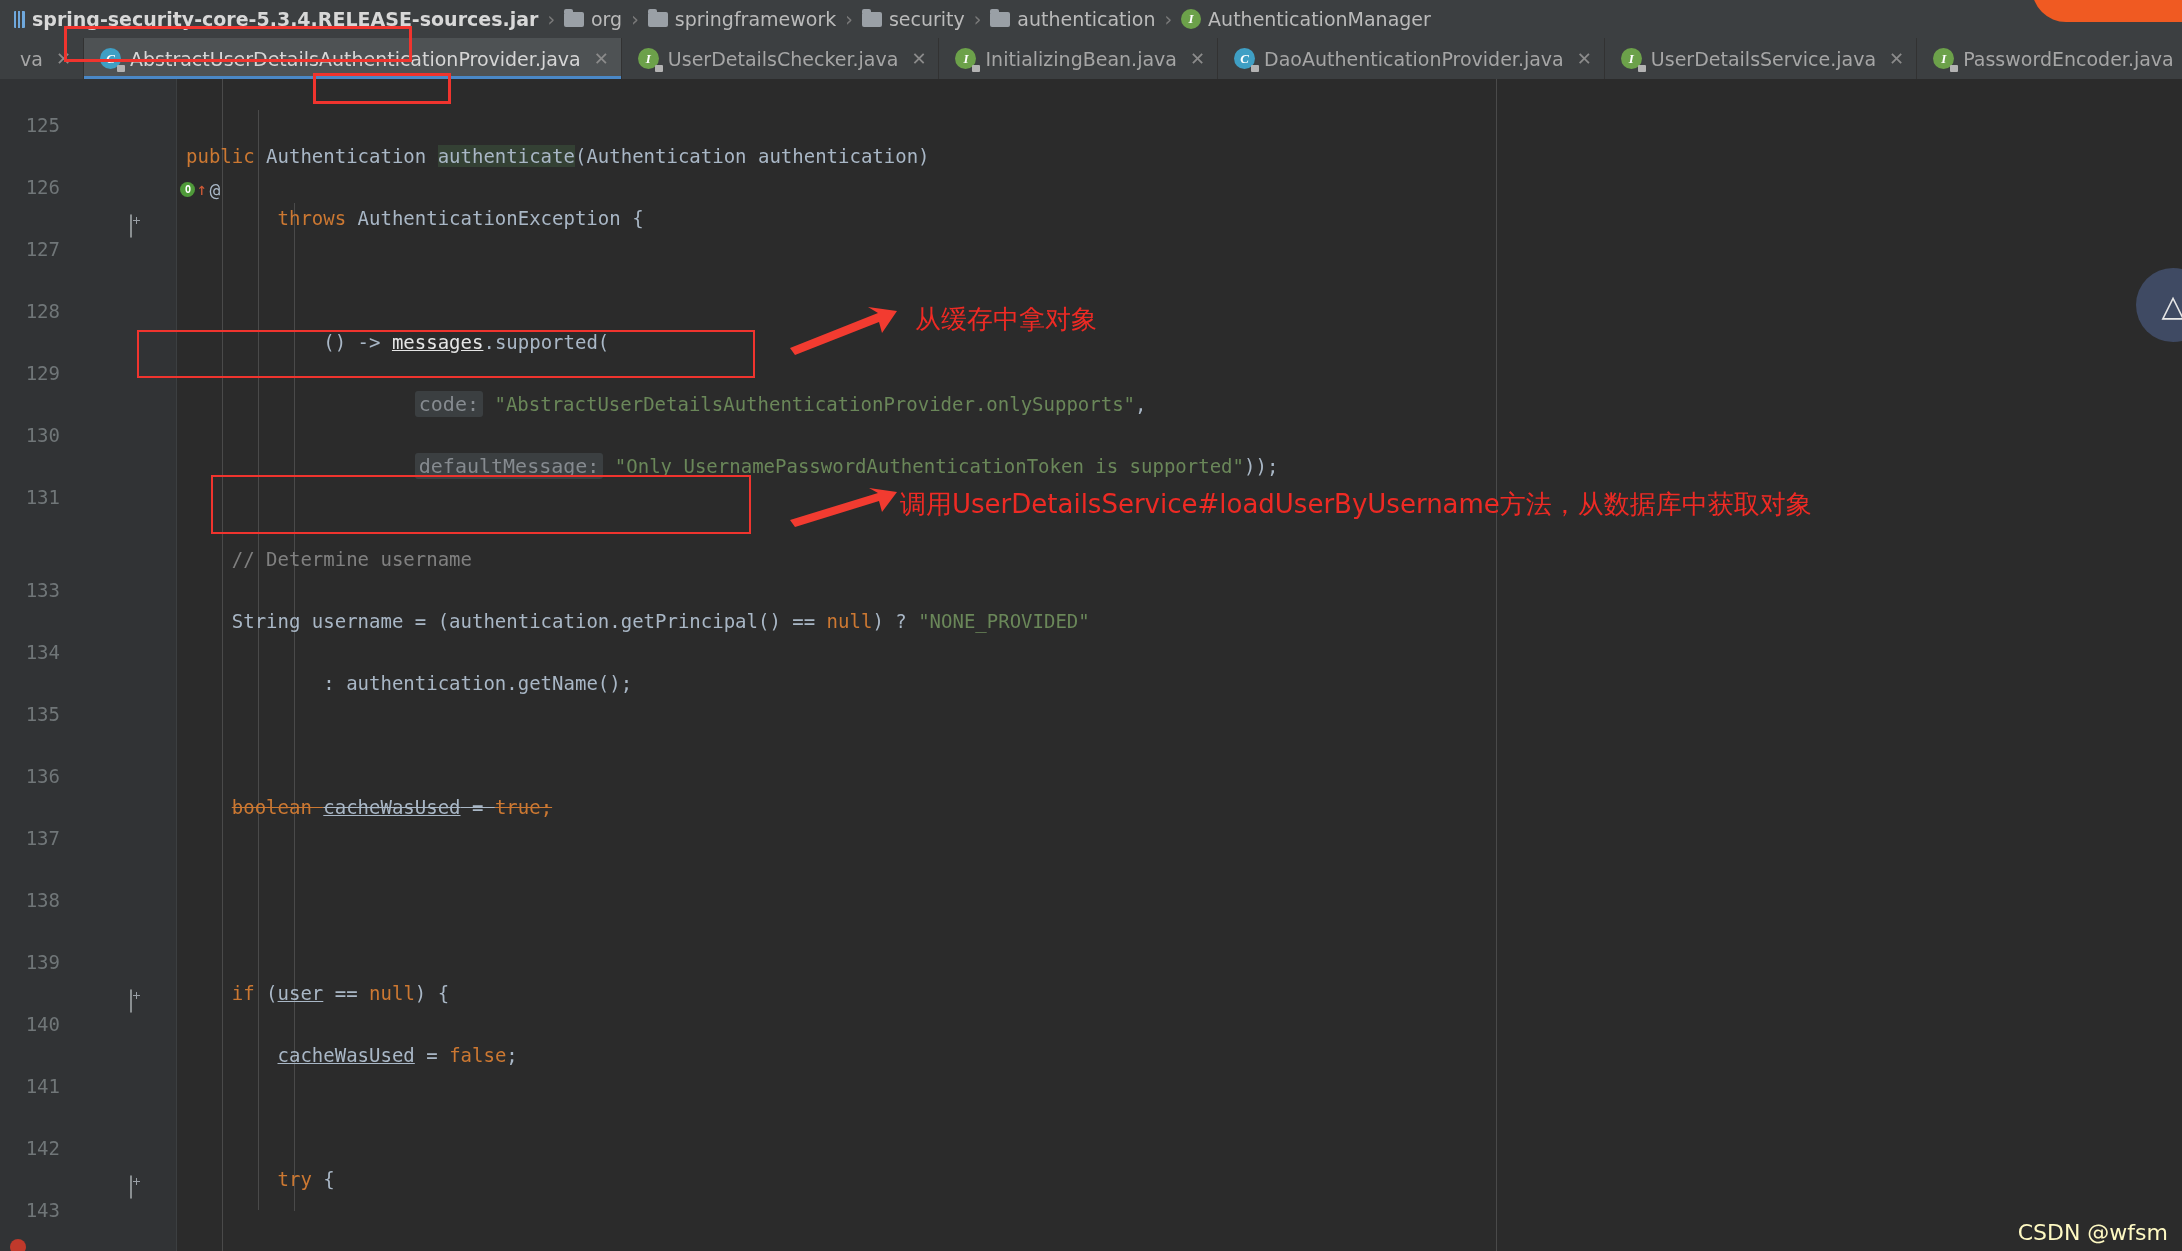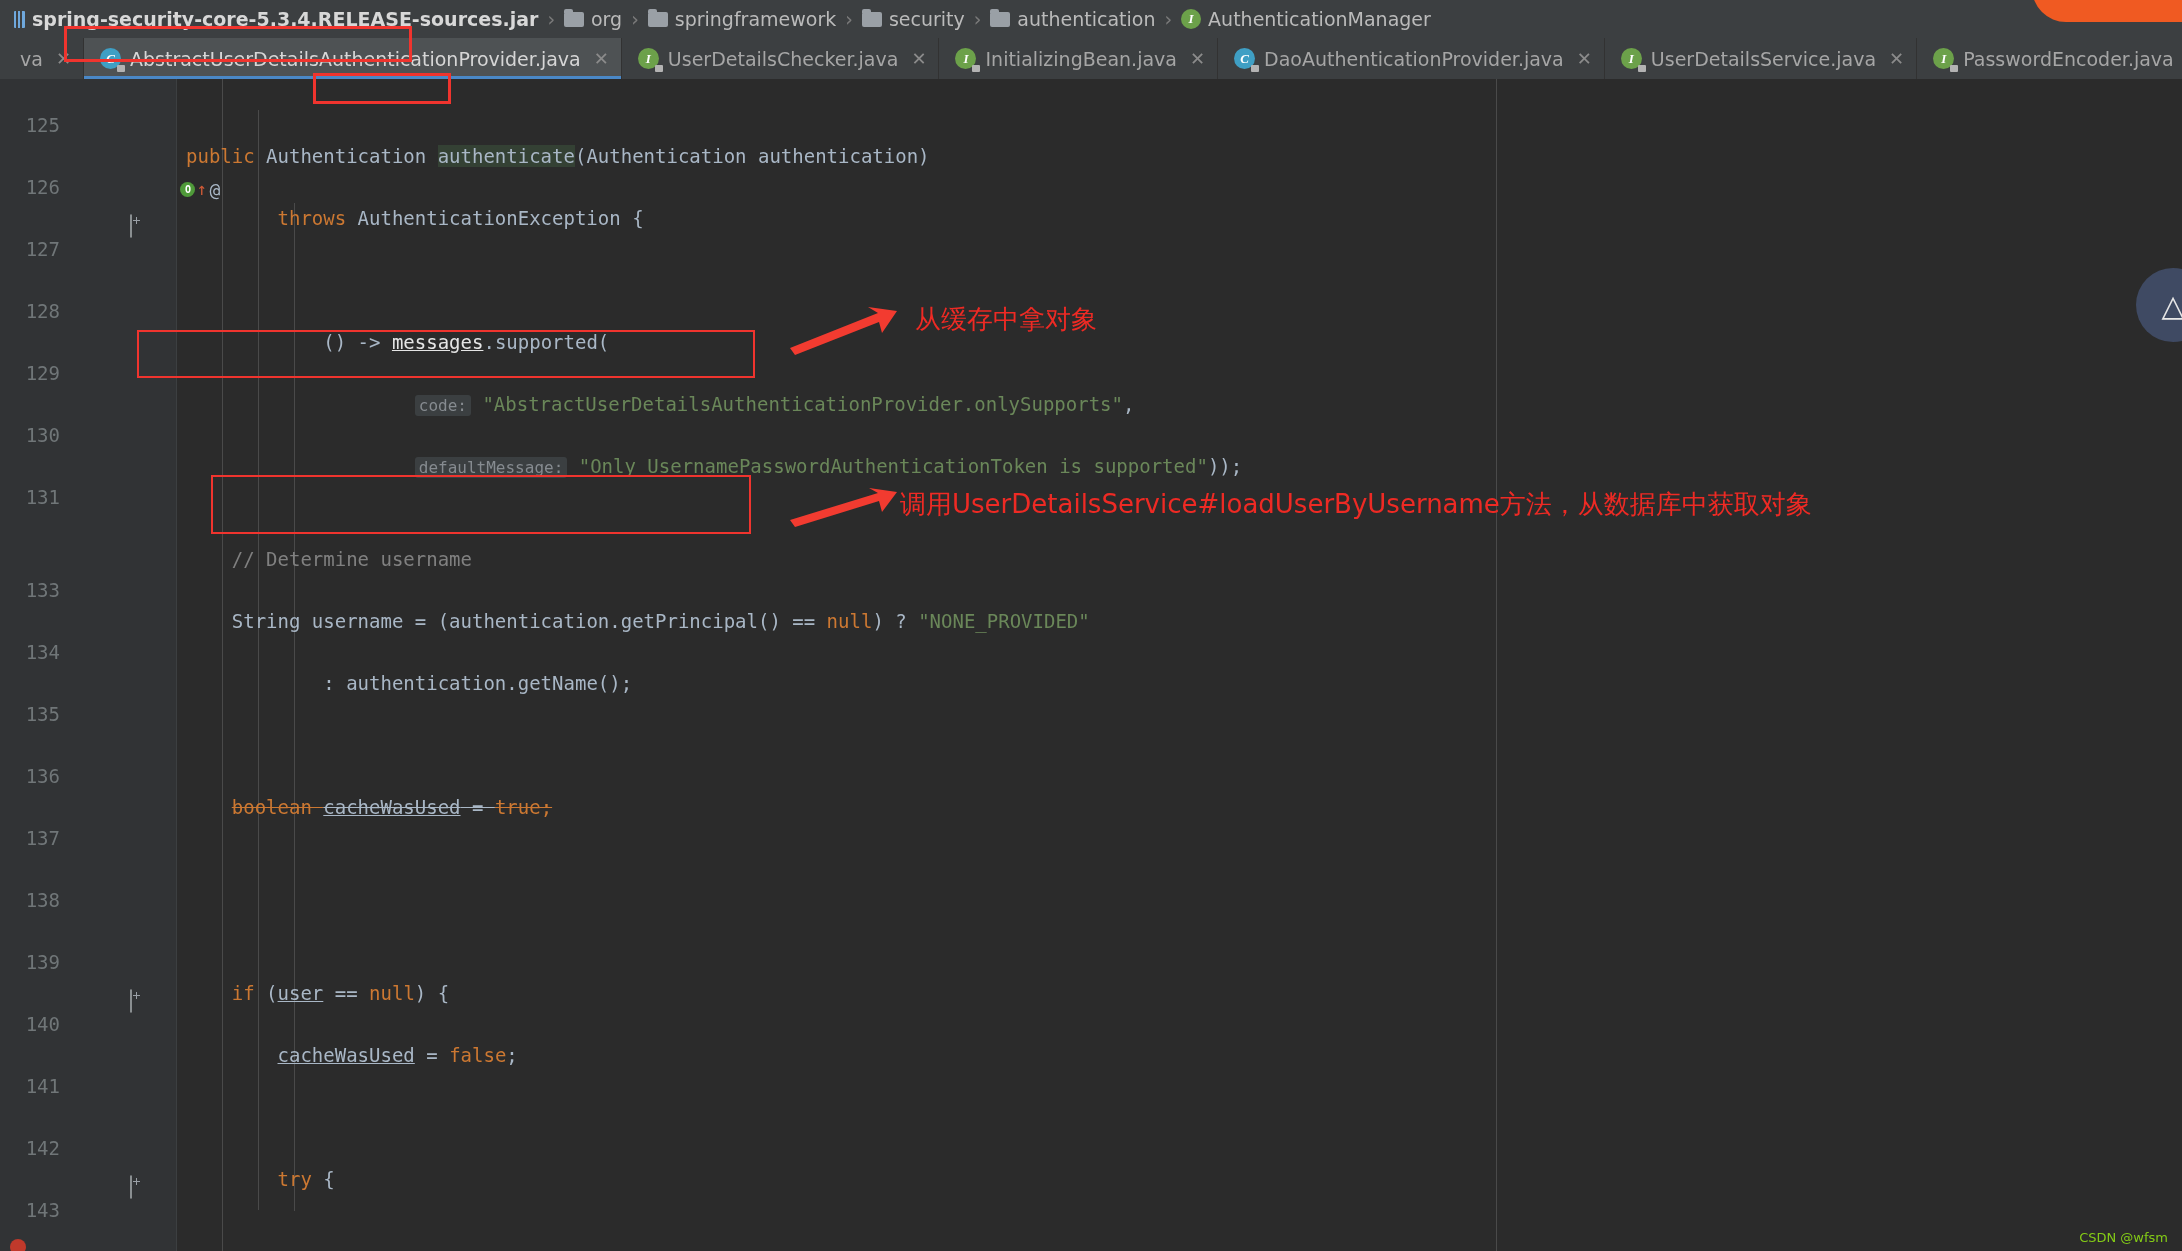--- a/index.html
+++ b/index.html
@@ -76,39 +76,39 @@
 
   
   .kw{color:#cc7832;}
   .cls{color:#a9b7c6;}
   .txt{color:#a9b7c6;}
   .str{color:#6a8759;}
   .cmt{color:#808080;}
   .fld{color:#e5e5e5;text-decoration:underline;}
   .sta{color:#a9b7c6;font-style:italic;}
   .loc{color:#a9b7c6;text-decoration:underline;}
-  .hint{color:#868b90;background:#3b3f41;border-radius:3px;padding:1px 4px;font-size:16px;}
+  .hint{color:#868b90;background:#3b3f41;border-radius:3px;padding:1px 4px;font-size:20px;}
   .strike{text-decoration:line-through;color:#cc7832;}
   .strike2{text-decoration:line-through;color:#a9b7c6;}
   .strikeU{text-decoration:line-through underline;color:#a9b7c6;}
   .ident-hl{background:#344134;}
 
   
   .redbox{position:absolute;border:3px solid #f0342e;box-sizing:border-box;pointer-events:none;}
   .redbox.thin{border-width:2px;}
   .anno{position:absolute;color:#ee2a24;font-size:26px;white-space:nowrap;
         font-family:"DejaVu Sans","Liberation Sans",sans-serif;}
   .arrow{position:absolute;pointer-events:none;}
 
   
   .rightline{position:absolute;left:1496px;top:79px;width:1px;height:1172px;background:#4a4a4a;}
   .fab{position:absolute;right:-28px;top:268px;width:74px;height:74px;border-radius:50%;background:#3f4a63;
        display:flex;align-items:center;justify-content:center;color:#e8e8e8;font-size:30px;}
   .orangeblob{position:absolute;right:0;top:-12px;width:150px;height:34px;background:#f05a22;border-radius:0 0 0 40px;}
-  .watermark{position:absolute;right:14px;bottom:6px;color:#84cc16;font-size:13px;}
+  .watermark{position:absolute;right:14px;bottom:6px;color:#fef9c3;font-size:22px;}
 
   
   .bpdot{position:absolute;left:10px;width:16px;height:16px;border-radius:50%;background:#c0392b;}
 </style>
 </head>
 <body>
 
 <div class="ide">
 
   <div class="crumbbar">

